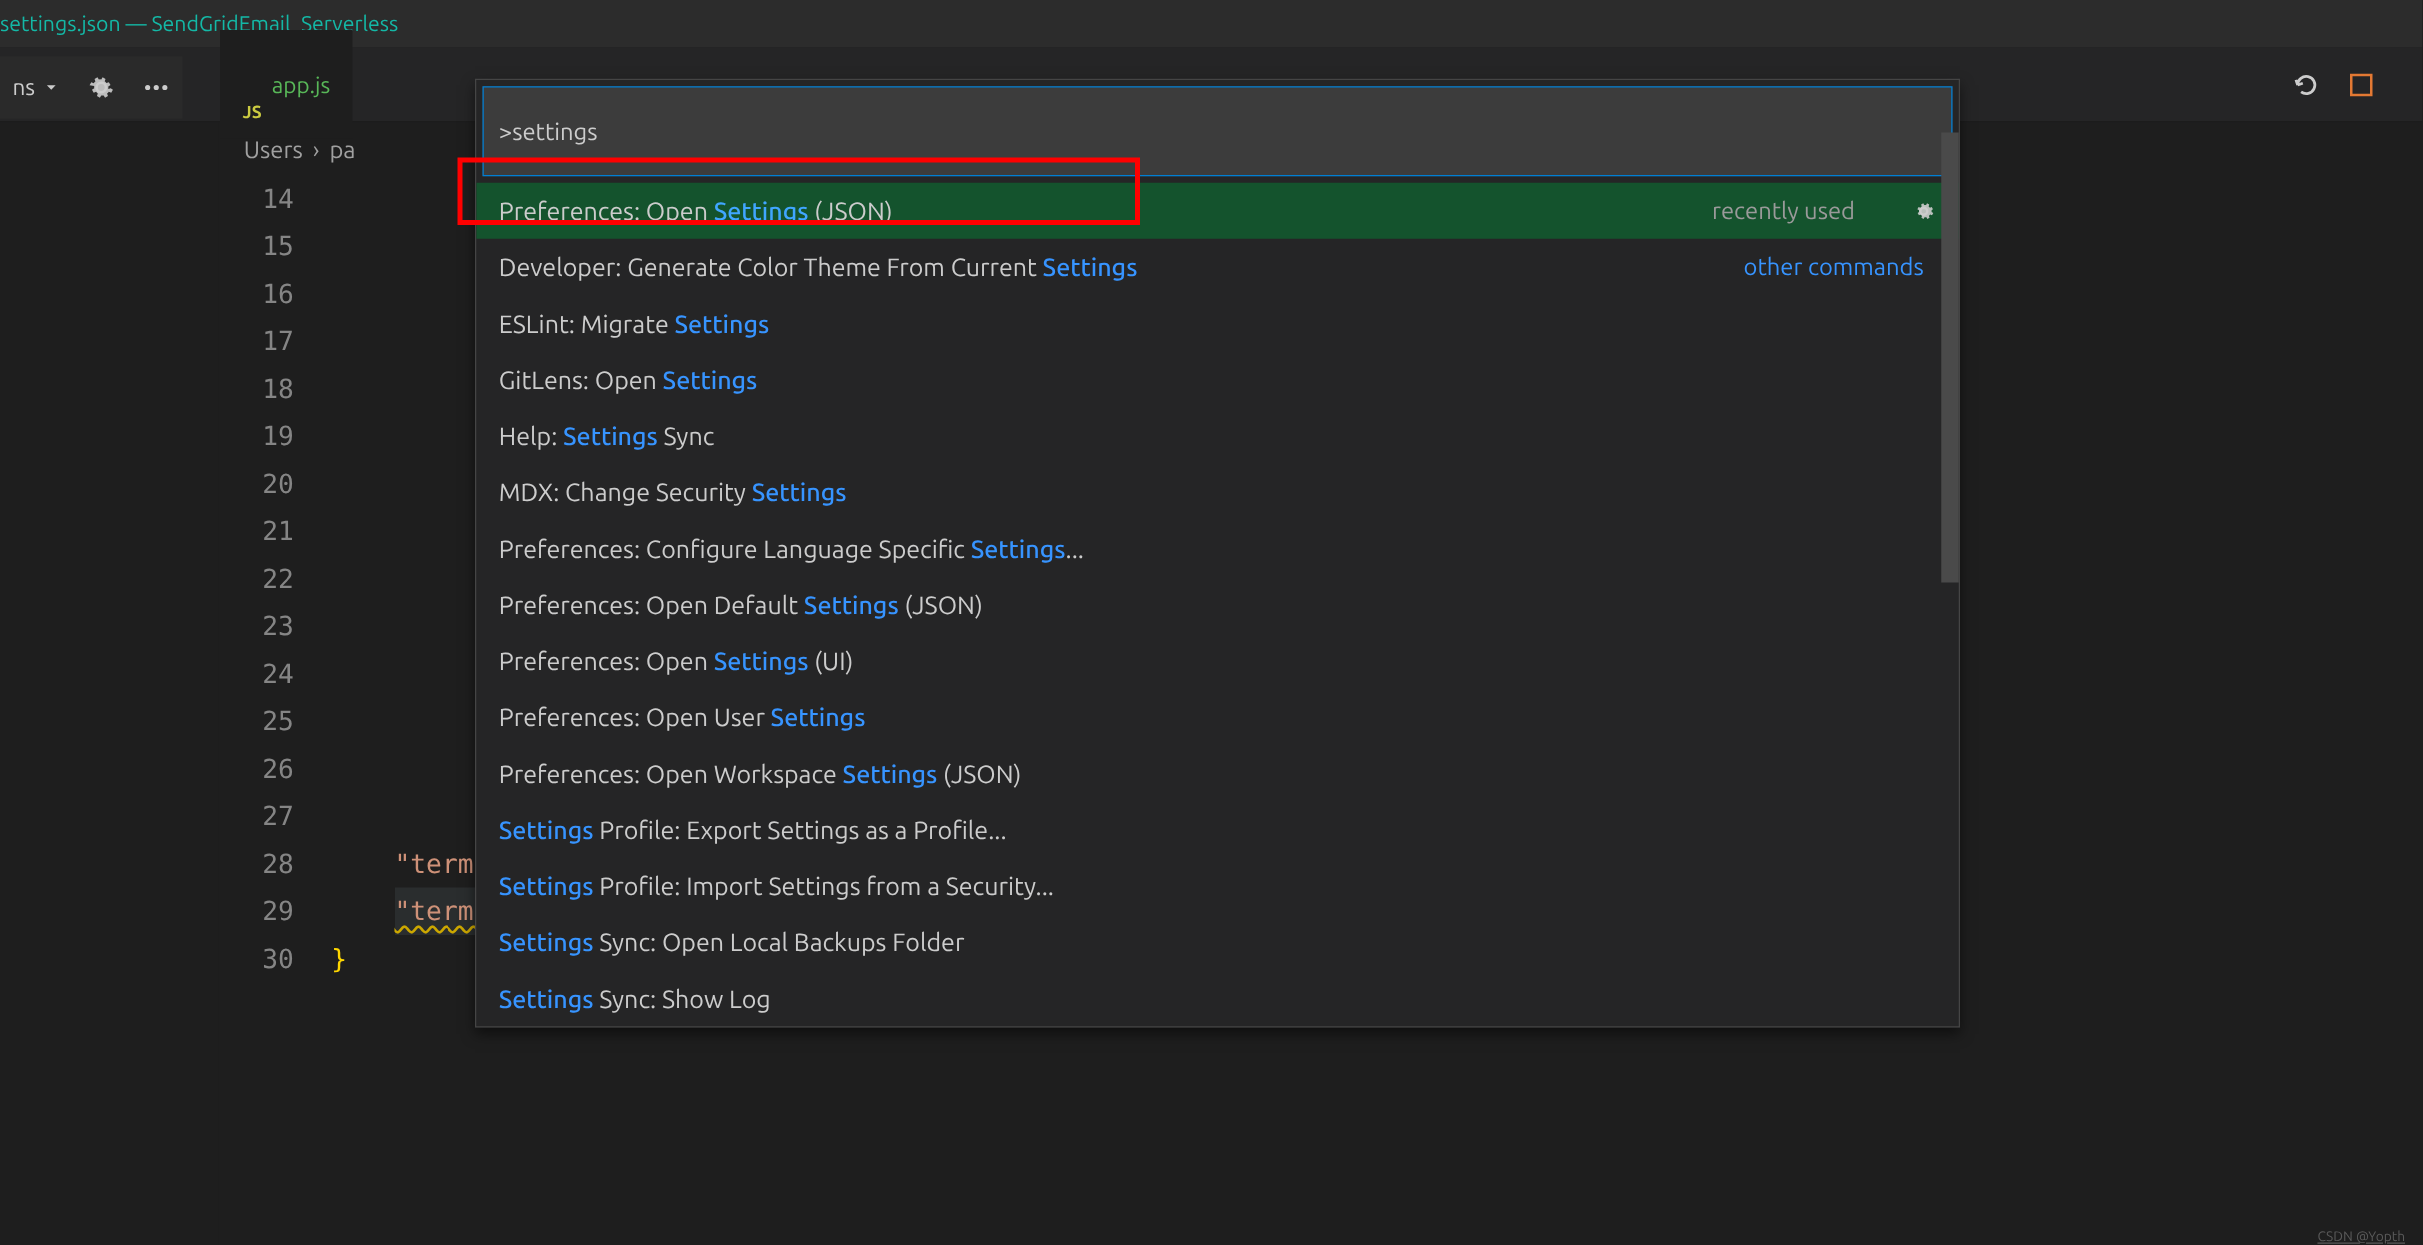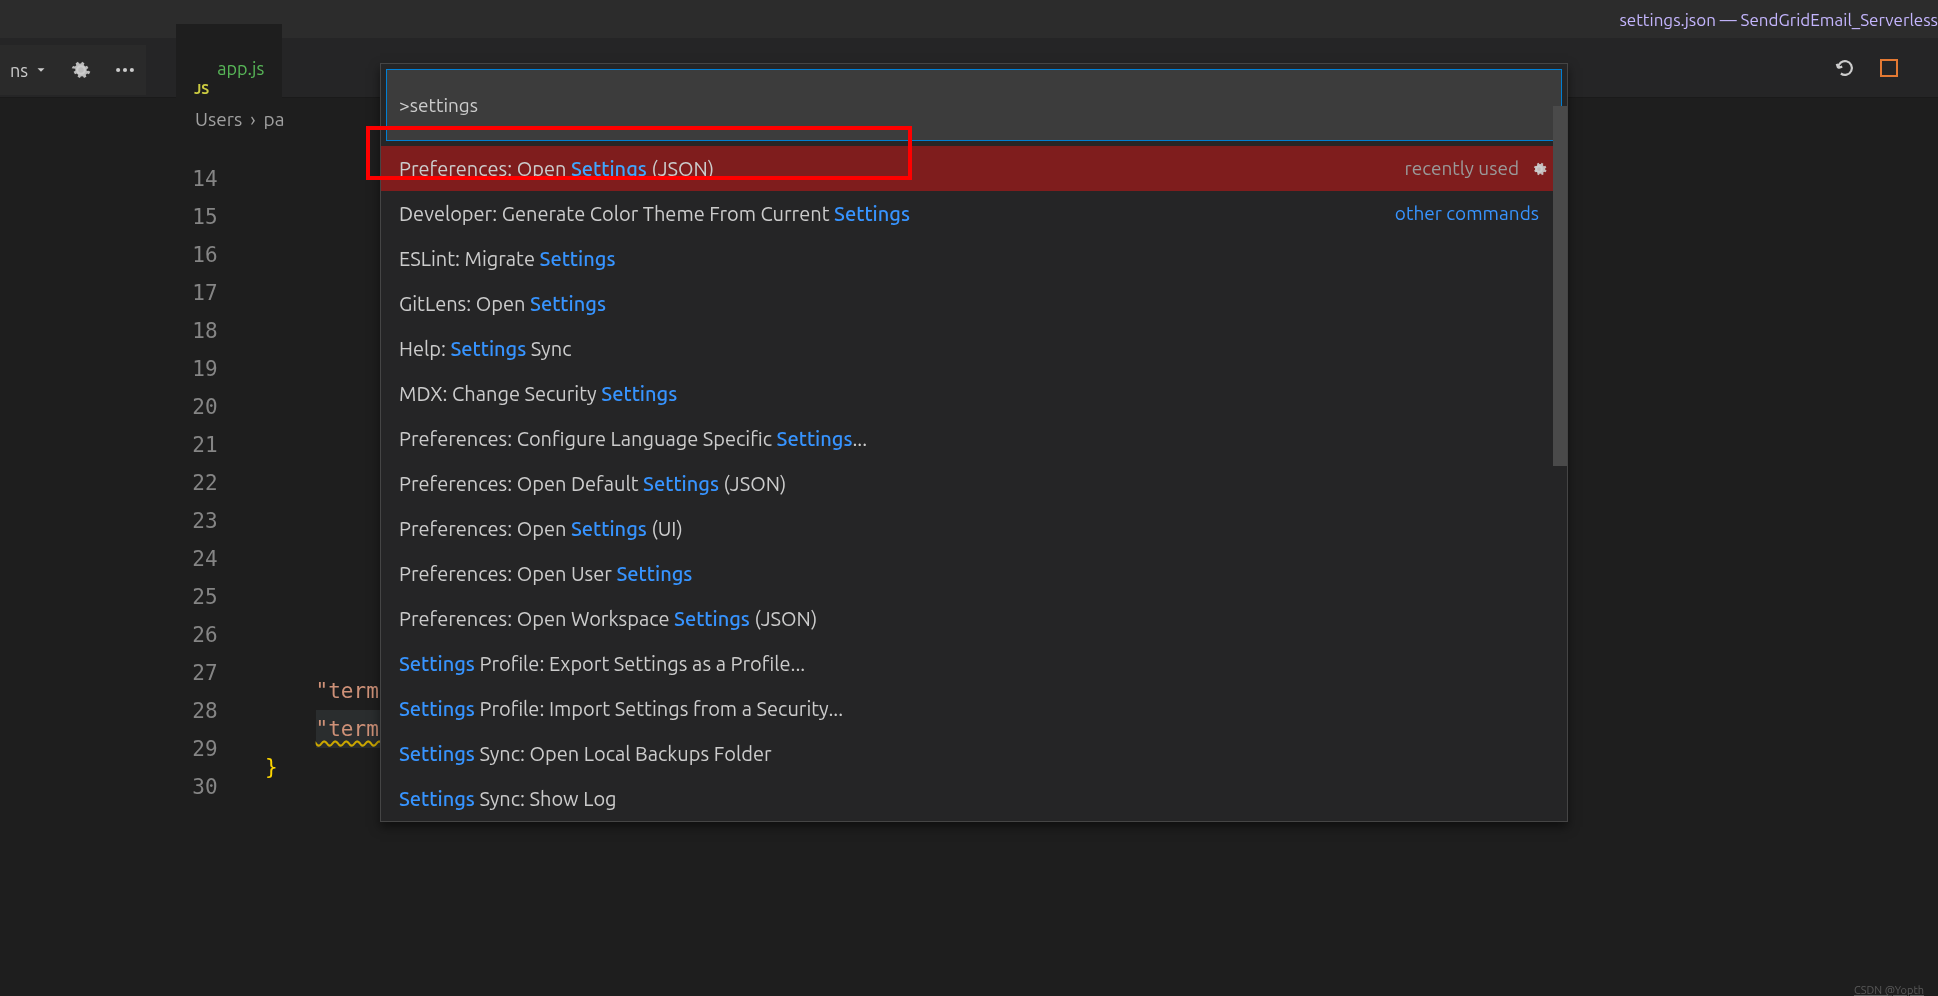--- a/index.html
+++ b/index.html
@@ -16,22 +16,22 @@
       height: 996px;
       overflow: hidden;
       position: relative;
     }
     
     .title-bar {
       height: 38px;
       background: #2c2c2c;
       display: flex;
       align-items: center;
-      justify-content: flex-end;
-      color: #c4b5fd;
+      justify-content: flex-start;
+      color: #14b8a6;
       font-size: 17px;
     }
     
     .top-area {
       display: flex;
       height: 60px;
       background: #252526;
       border-bottom: 1px solid #1a1a1a;
       align-items: center;
     }
@@ -136,25 +136,24 @@
     }
     
     .code-area {
       display: flex;
       font-family: "SF Mono", Monaco, Menlo, Consolas, monospace;
       font-size: 21px;
     }
     
     .line-numbers {
       width: 90px;
-      text-align: center;
+      text-align: right;
       padding-right: 30px;
       color: #858585;
       line-height: 38px;
-      margin-top: 20px;
     }
     
     .line-numbers div {
       height: 38px;
     }
     
     .code-content {
       flex: 1;
       line-height: 38px;
     }
@@ -208,21 +207,22 @@
     .command-item {
       padding: 6px 18px;
       display: flex;
       align-items: center;
       font-size: 20px;
       cursor: pointer;
       line-height: 1.65;
     }
     
     .command-item.selected {
-      background: #7f1d1d;
+      background: #14532d;
+      gap: 35px;
     }
     
     .annotation-box {
       position: absolute;
       top: 126px;
       left: 366px;
       width: 546px;
       height: 54px;
       border: 4px solid #ff0000;
       pointer-events: none;

